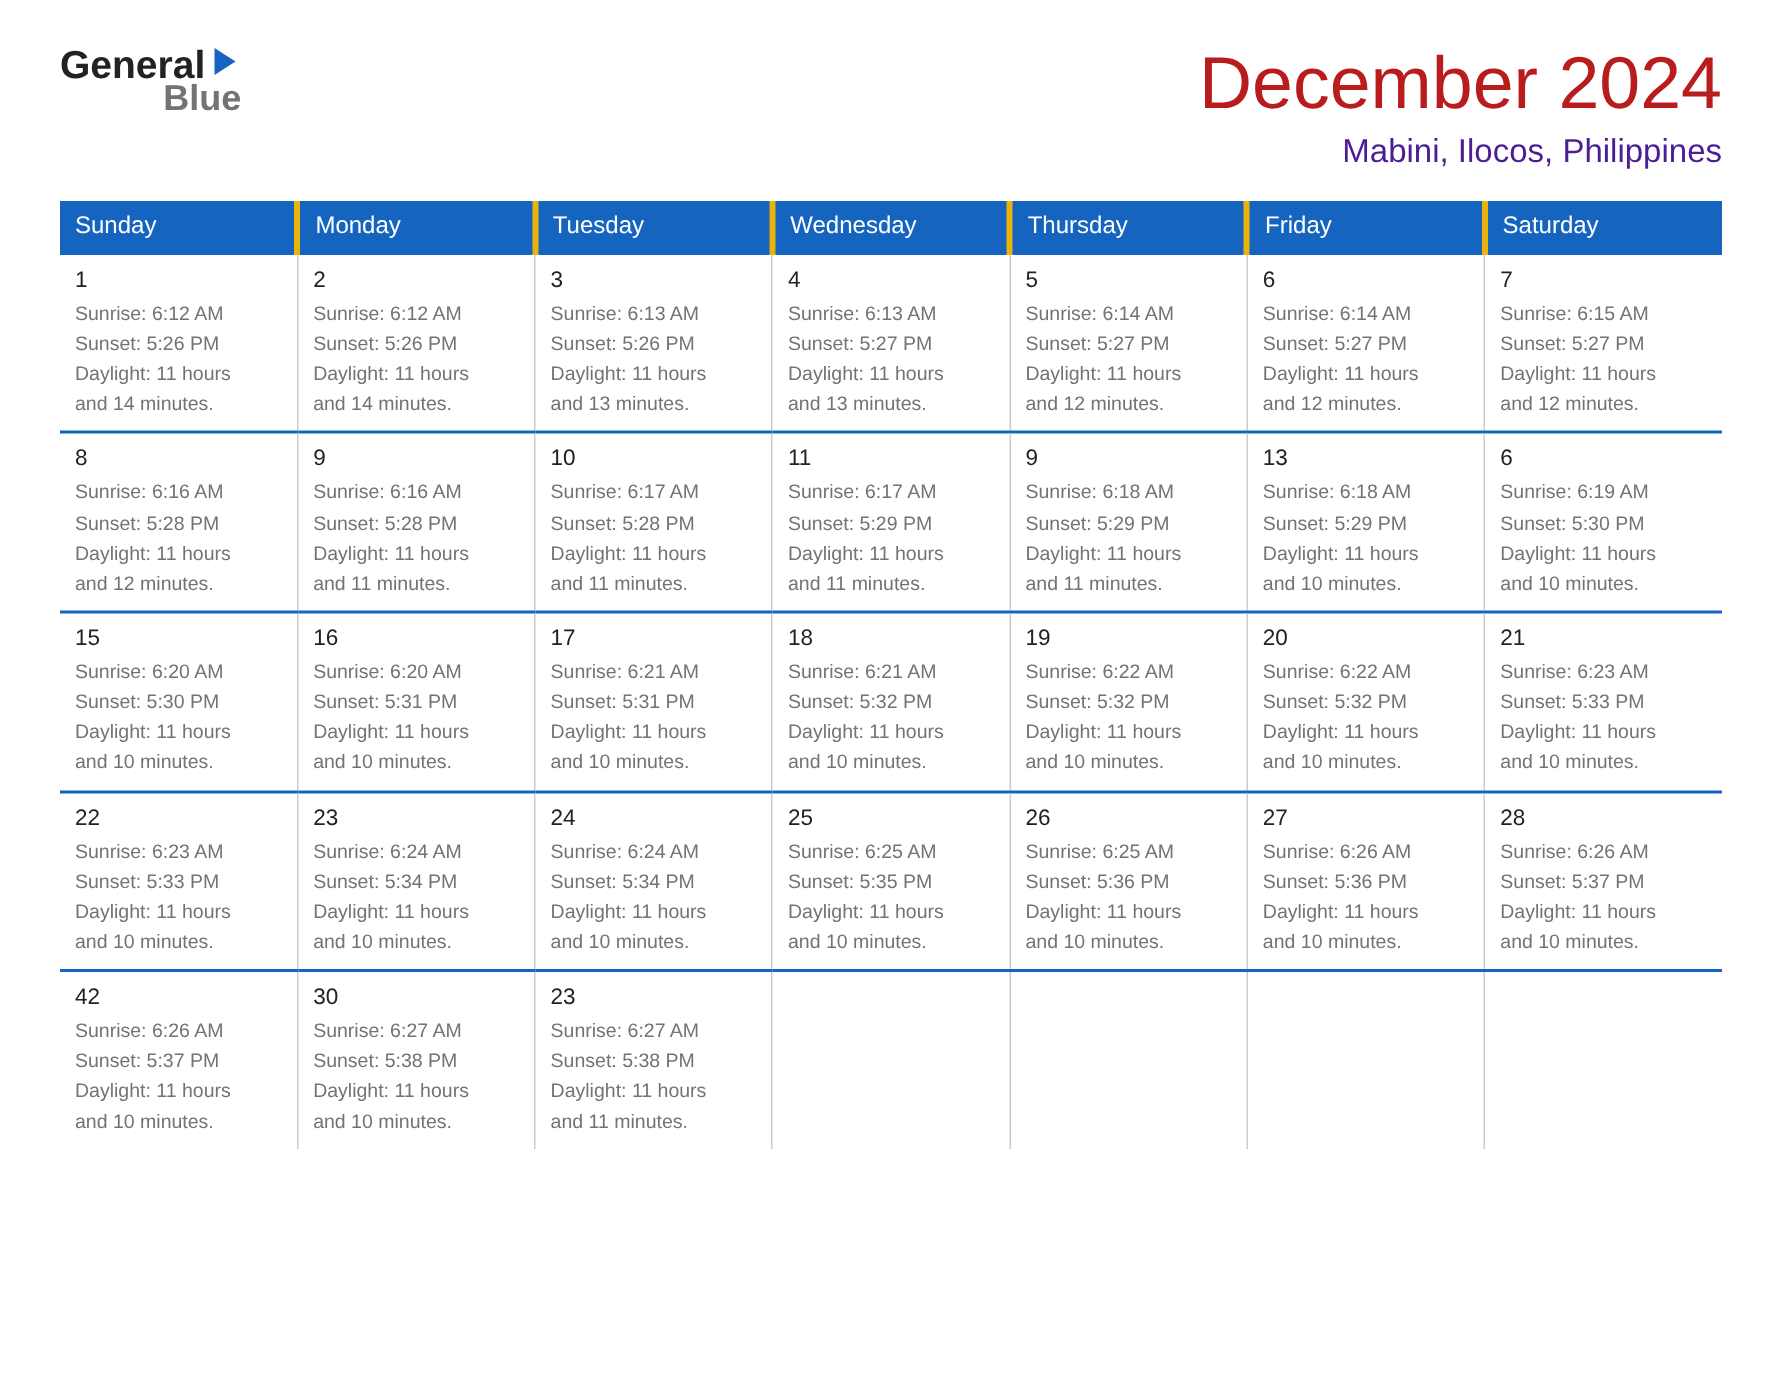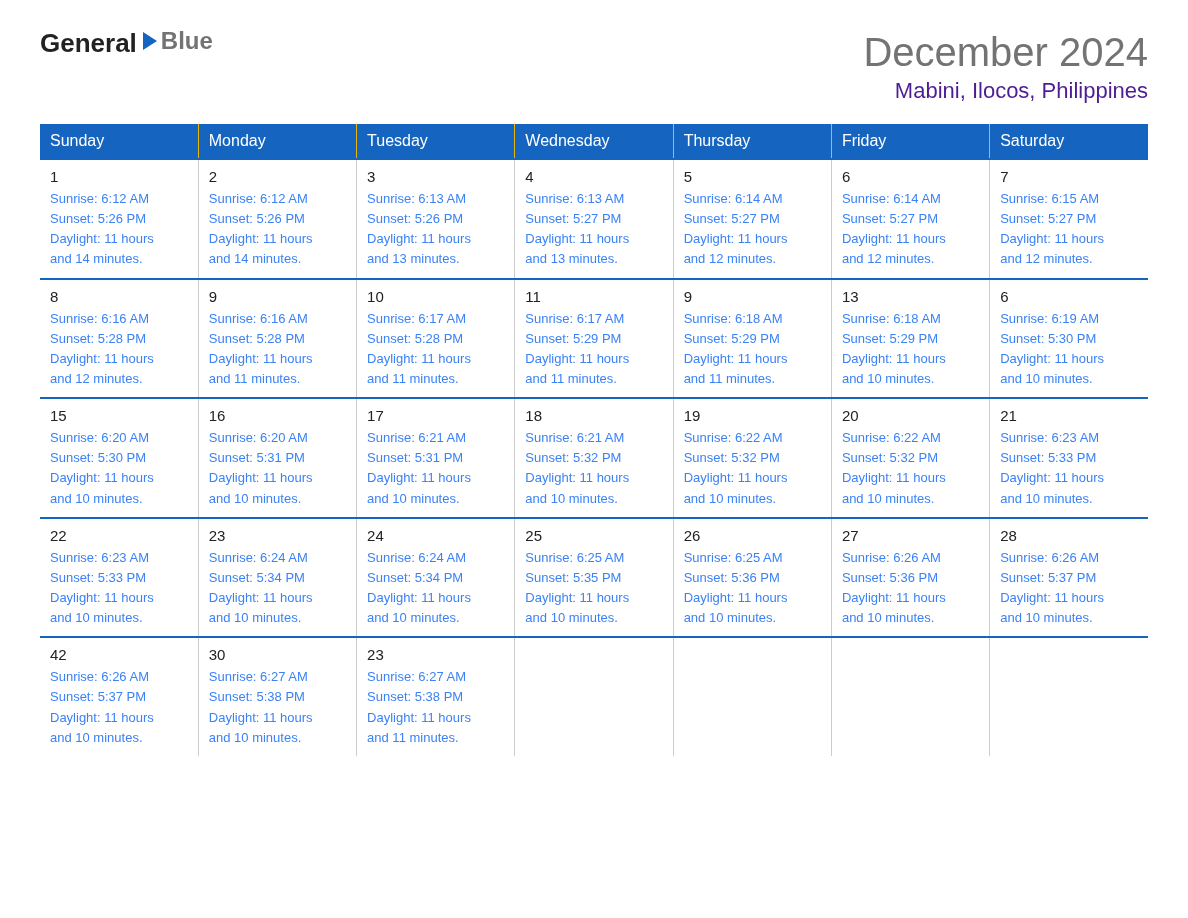--- a/index.html
+++ b/index.html
@@ -12,63 +12,64 @@
       min-height: 918px;
     }
     .header {
       display: flex;
       justify-content: space-between;
       align-items: flex-start;
       margin-bottom: 20px;
     }
     .logo {
       display: flex;
-      align-items: center;
+      flex-direction: column;
+      align-items: flex-end;
     }
     .logo-text {
       display: flex;
       align-items: center;
       font-size: 26px;
       font-weight: bold;
       color: #222;
       line-height: 1;
     }
     .logo-blue-line {
       color: #737373;
       font-size: 24px;
       font-weight: bold;
       margin-top: -4px;
     }
     .title-block {
       text-align: right;
     }
     .month-title {
-      font-size: 40px;
+      font-size: 49px;
       font-weight: normal;
-      color: #737373;
+      color: #b91c1c;
       line-height: 1.1;
     }
     .location-title {
       font-size: 22px;
       color: #4c1d95;
       margin-top: 4px;
     }
     table {
       width: 100%;
       border-collapse: collapse;
       table-layout: fixed;
     }
     thead tr th {
       background: #1565c0;
       color: #fff;
       font-size: 16px;
       font-weight: normal;
       padding: 8px 10px;
       text-align: left;
-      border-right: 1px solid #eab308;
+      border-right: 4px solid #eab308;
     }
     thead tr th:last-child {
       border-right: none;
     }
     tbody tr td {
       vertical-align: top;
       padding: 8px 10px;
       font-size: 13px;
       color: #222;
       border-top: 2px solid #1565c0;
@@ -81,21 +82,21 @@
     }
     .day-num {
       font-size: 15px;
       font-weight: normal;
       display: block;
       margin-bottom: 4px;
     }
     .day-info {
       font-size: 13px;
       line-height: 1.55;
-      color: #3b82f6;
+      color: #737373;
     }
   </style>
 </head>
 <body>
 
 <div class="header">
   <div class="logo">
     <div class="logo-text">
       <span>General</span>
       <span style="display:inline-block; margin-left:2px;">

